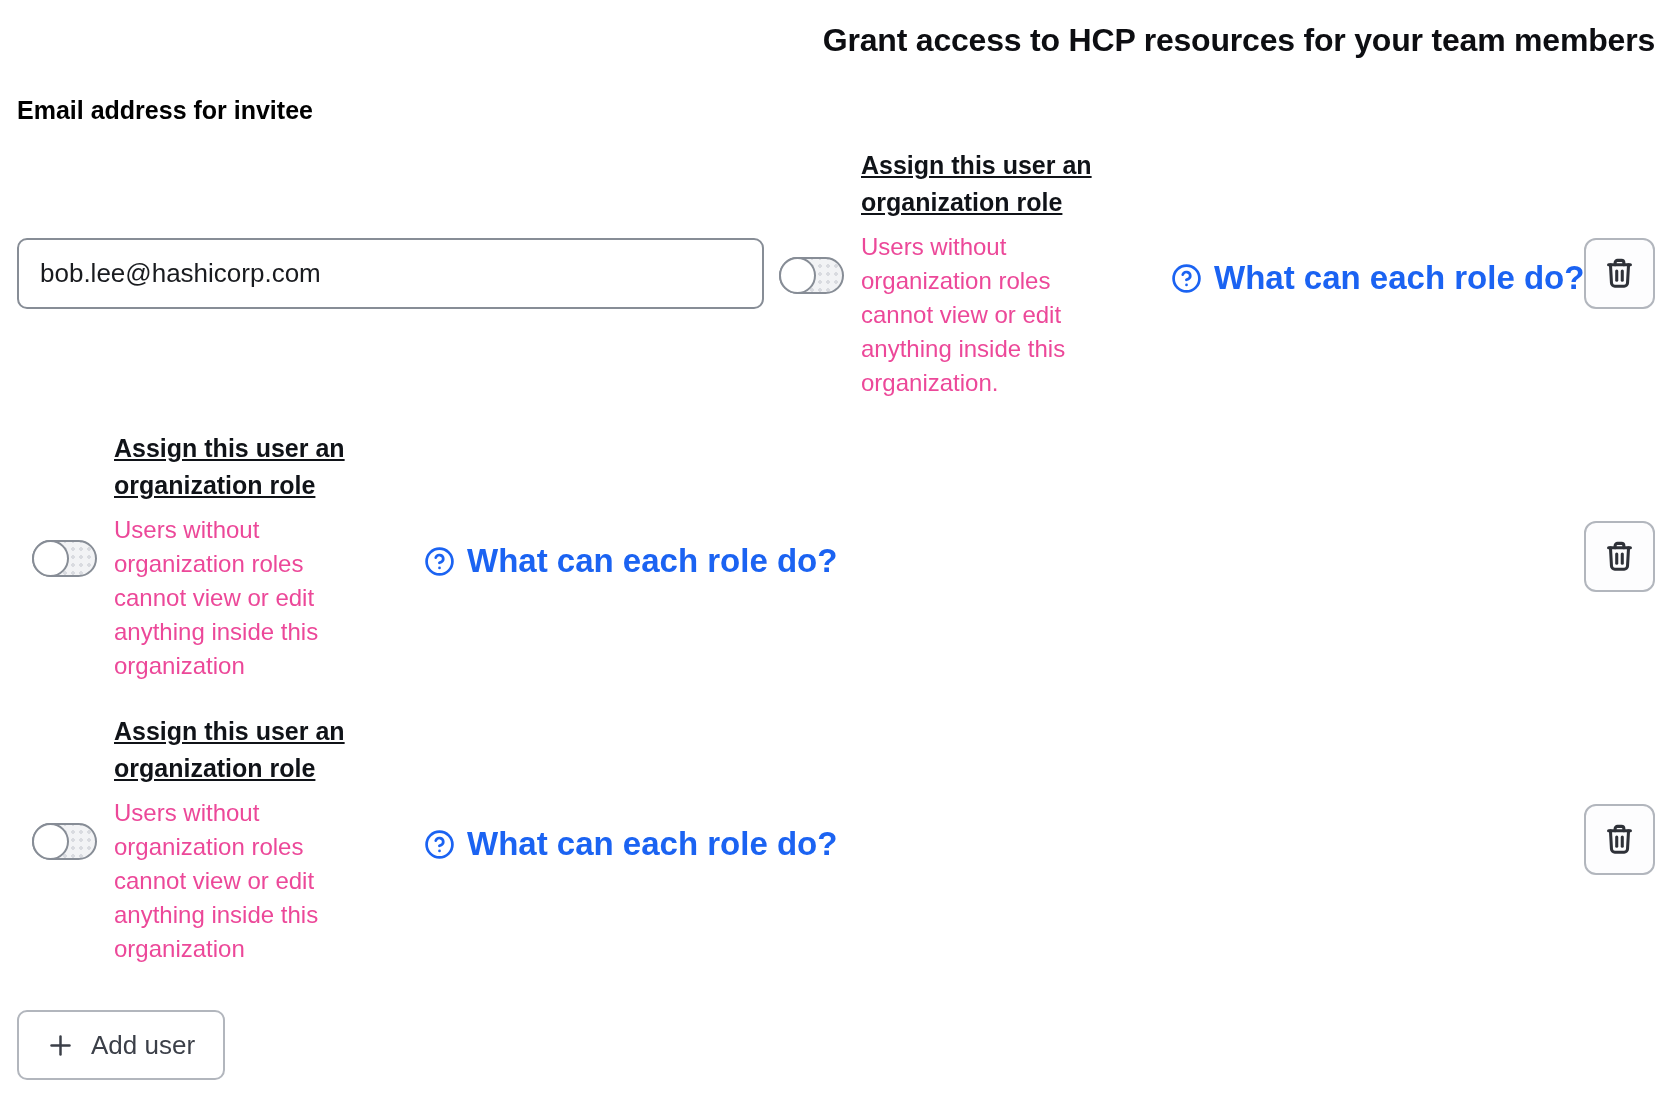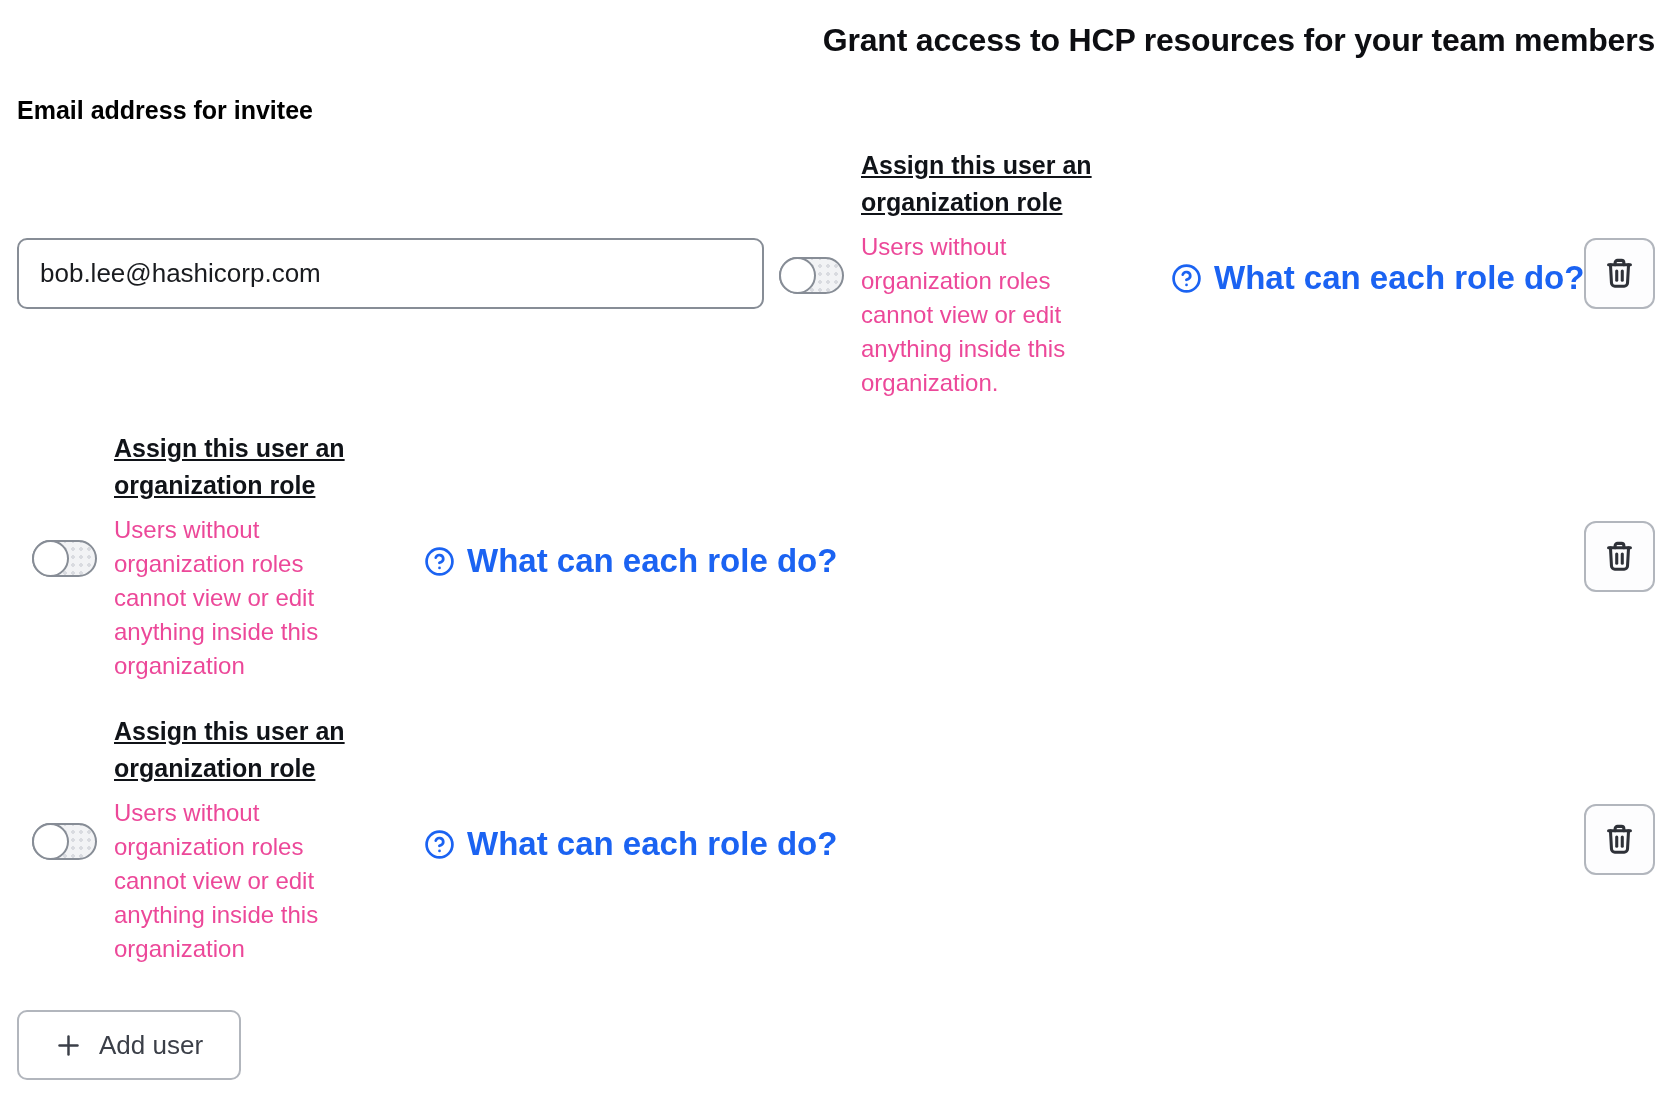--- a/index.html
+++ b/index.html
@@ -113,21 +113,21 @@
     background: #fdfdfe;
     display: flex;
     align-items: center;
     justify-content: center;
     padding: 0;
     cursor: pointer;
   }
   .add-user-btn {
     margin-top: 44px;
     height: 70px;
-    padding: 0 36px;
+    padding: 0 28px;
     border: 2px solid #b2b6bd;
     border-radius: 10px;
     background: #ffffff;
     display: inline-flex;
     align-items: center;
     gap: 17px;
     font-family: "Liberation Sans", sans-serif;
     font-size: 26px;
     font-weight: 500;
     color: #3b3f48;

